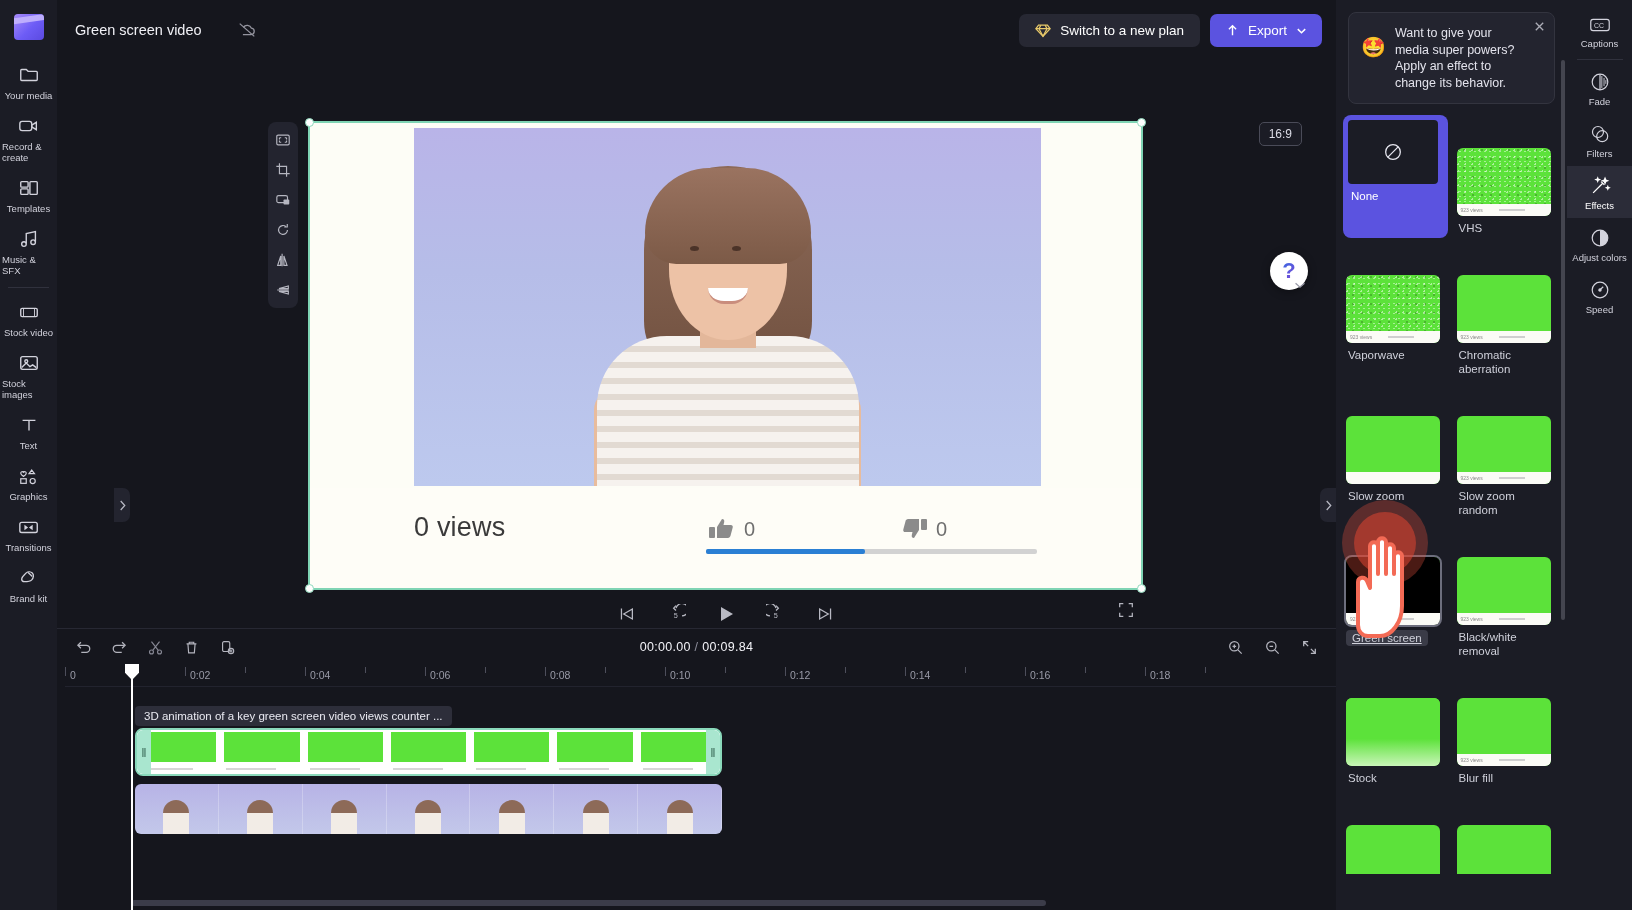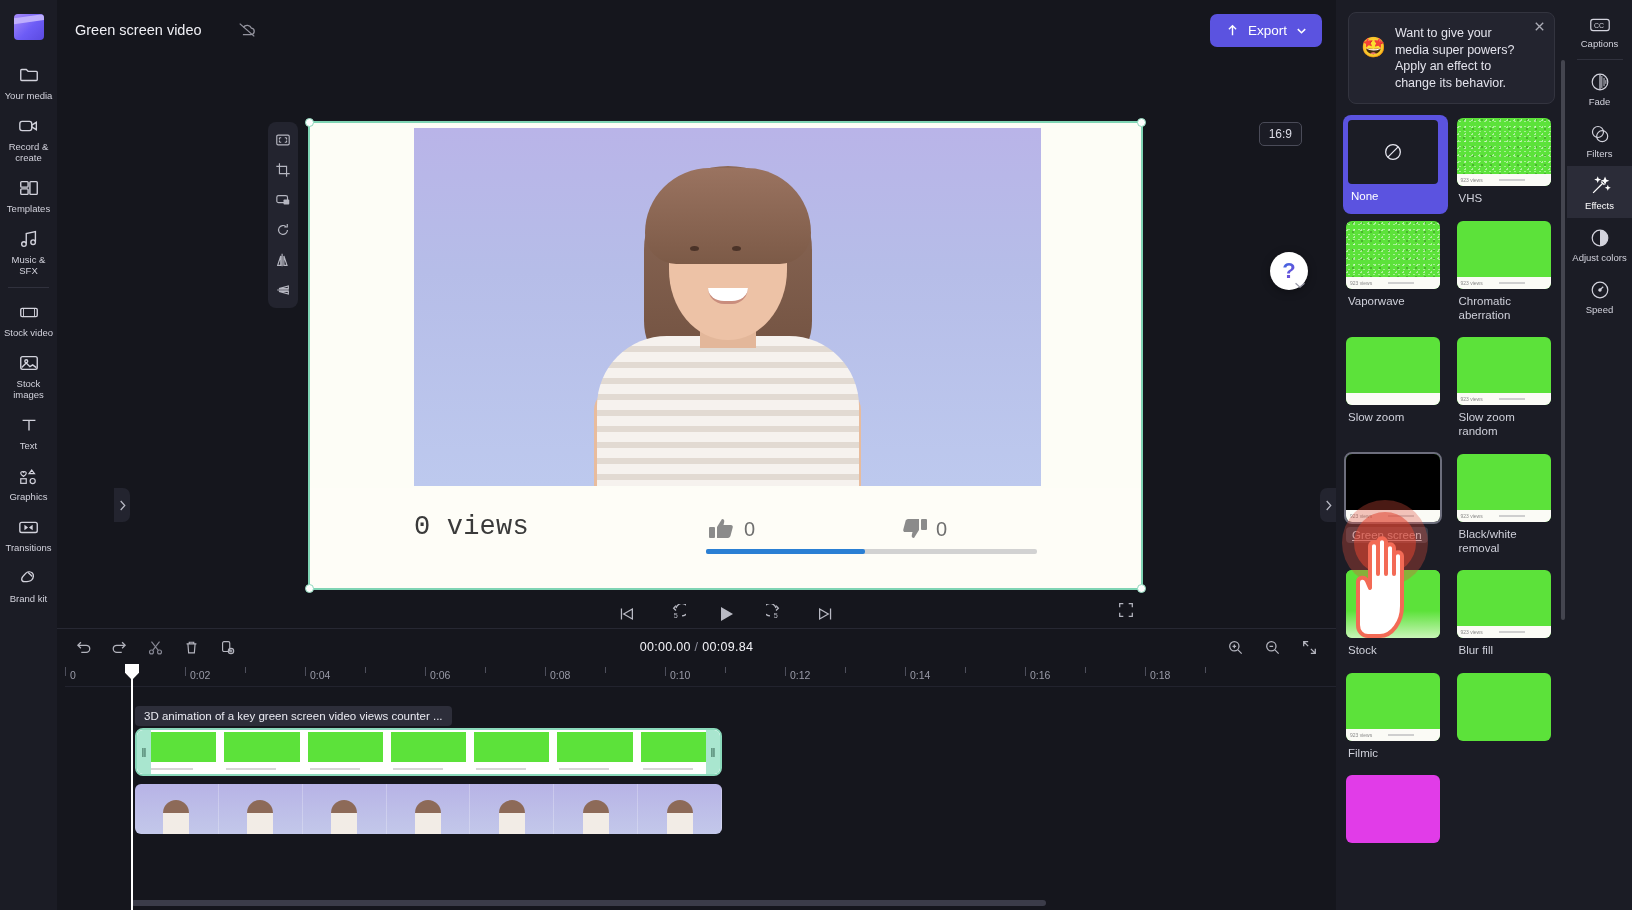--- a/index.html
+++ b/index.html
@@ -27,21 +27,21 @@
   .logo:before {
     content:""; position:absolute; left:-2px; top:2px; width:36px; height:6px;
     background:#c4b5fd; transform: rotate(-8deg); opacity:.9;
   }
   .rail-item {
     width: 57px; padding: 7px 2px 6px; display:flex; flex-direction:column;
     align-items:center; gap:3px; cursor:pointer;
   }
   .rail-item .ico { width:24px; height:24px; display:flex; align-items:center; justify-content:center; }
   .rail-item .lbl {
-    font-size: 9.5px; line-height: 11px; color: #d2d2dc; text-align:center;
+    font-size: 9.5px; line-height: 11px; color: #d2d2dc; text-align:left;
     max-width: 54px;
   }
   .rail-sep { width: 41px; height:1px; background:#30313d; margin:5px 0; }
   .rail-bottom { position:absolute; bottom: 6px; width:57px; }
   svg { display:block; }
 
   
   .main { flex: 1; display:flex; flex-direction: column; min-width:0; position:relative; background:#15161d;}
 
   
@@ -110,21 +110,21 @@
   .p-eye.l { left: 276px; } .p-eye.r { left: 318px; }
   .p-mouth { position:absolute; left:50%; top:160px; transform:translateX(-50%);
     width:40px; height:16px; border-radius: 0 0 20px 20px; background:#fff; border-bottom:3px solid #c98d7d;}
   .p-arm { position:absolute; bottom:0; width:42px; height:96px; background:#e8bc9d;}
   .p-arm.l { left: 180px; border-radius: 20px 0 0 0;}
   .p-arm.r { right: 180px; border-radius: 0 20px 0 0;}
 
   .vid-meta {
     position:absolute; left:0; right:0; bottom:0; height:100px; background:#fefdf7;
   }
-  .views-txt { position:absolute; left: 104px; top: 24px; font-size:27px; color:#3a3a3a; letter-spacing:.2px;font-family:Liberation Mono, monospace;}
+  .views-txt { position:absolute; left: 104px; top: 24px; font-size:27px; color:#3a3a3a; letter-spacing:.2px;}
   .rate-group { position:absolute; left: 398px; top: 28px; display:flex; align-items:center; gap:8px;}
   .rate-group2 { position:absolute; left: 590px; top: 28px; display:flex; align-items:center; gap:8px;}
   .rate-num { font-size:20px; color:#6f6f6f;}
   .vid-progress { position:absolute; left: 396px; right: 104px; bottom: 34px; height:5px; background:#d2d2d2; border-radius:2px;}
   .vid-progress > i { display:block; height:100%; width:48%; background:#2a7fd4; border-radius:2px;}
 
   .playbar {
     position:absolute; left:251px; width:835px; top: 536px; height:36px;
     display:flex; align-items:center; justify-content:center; gap:24px;
   }
@@ -194,21 +194,21 @@
     margin: 12px 12px 0; background:#23242f; border:1px solid #33343f; border-radius:8px;
     padding: 12px 30px 12px 12px; display:flex; gap:9px; position:relative;
   }
   .tip-emoji { font-size:20px; line-height:1; margin-top:12px;}
   .tip-text { font-size:12.5px; line-height:16.5px; color:#e3e3ec;}
   .tip-close { position:absolute; right:8px; top:7px; cursor:pointer; opacity:.8;}
   .fx-grid {
     display:grid; grid-template-columns: 1fr 1fr; gap: 10px 12px;
     padding: 14px 12px 20px 10px; height: 770px; overflow:hidden;
   }
-  .fx { cursor:pointer; }
+  .fx { cursor:pointer;margin-top:30px; }
   .fx .thumb {
     width: 94px; height: 68px; border-radius:6px; overflow:hidden; position:relative;
     background:#5ce23a;
   }
   .fx .cap { font-size:11.5px; color:#cfd0da; margin-top:5px; line-height:14px; padding-left:2px;}
   .fx.selected { background:#5b53e0; border-radius:8px; padding:3px; margin:-3px;}
   .fx.selected .thumb { background:#1b1c25; border:2px solid #5b53e0; display:flex; align-items:center; justify-content:center;}
   .fx.selected .cap { color:#fff; padding-left:5px; margin-top:3px;}
   .fx.hovered .thumb { outline:2px solid #6d6e7d; }
   .fx.hovered .cap { background:#3a3b47; border-radius:4px; display:inline-block; padding:1px 6px;text-decoration:underline;}
@@ -345,20 +345,29 @@
 
     <div class="topbar">
       <div class="proj-title">Green screen video</div>
       <span class="cloud-off">
           <svg width="22" height="20" viewBox="0 0 24 22" fill="none" stroke="#bfbfcb" stroke-width="1.4">
             <path d="M7.5 16h9a3.5 3.5 0 00.4-6.97A5 5 0 008 8.2"></path>
             <path d="M4 4l16 14"></path>
           </svg>
         </span>
       <div class="topbar-right">
+        <button class="btn-plan">
+          <span>
+              <svg width="16" height="15" viewBox="0 0 18 16" fill="none" stroke="#e8c96a" stroke-width="1.4">
+                <path d="M4 2h10l3 4-8 8.5L1 6z"></path>
+                <path d="M1 6h16M6.5 2L4.5 6l4.5 8.5L13.5 6 11.5 2"></path>
+              </svg>
+            </span>
+          <span>Switch to a new plan</span>
+        </button>
         <button class="btn-export">
           <span>
               <svg width="15" height="15" viewBox="0 0 16 16" fill="none" stroke="#fff" stroke-width="1.5">
                 <path d="M8 13V3M4.2 6.6L8 2.8l3.8 3.8"></path>
               </svg>
             </span>
           <span>Export</span>
           <span>
               <svg width="13" height="13" viewBox="0 0 14 14" fill="none" stroke="#fff" stroke-width="1.6">
                 <path d="M3 5.5l4 4 4-4"></path>

